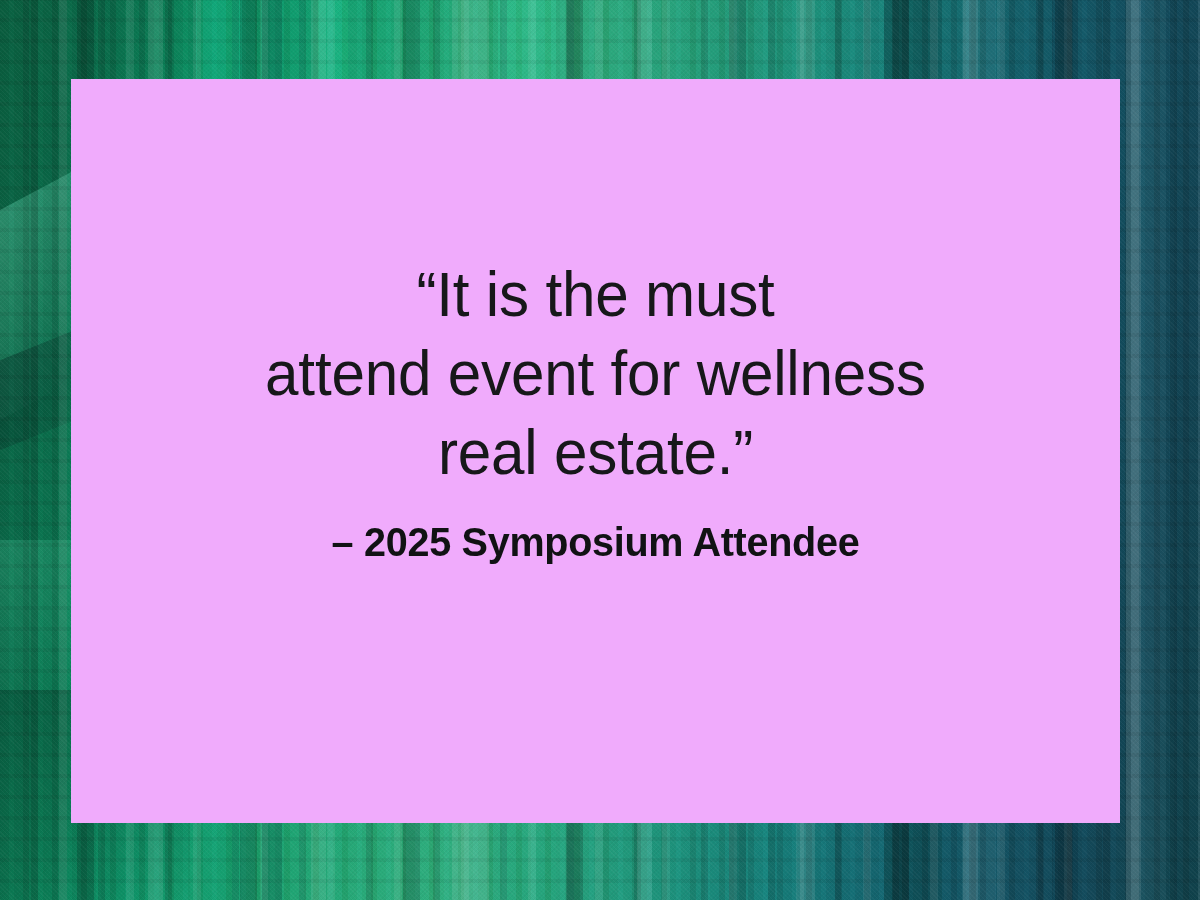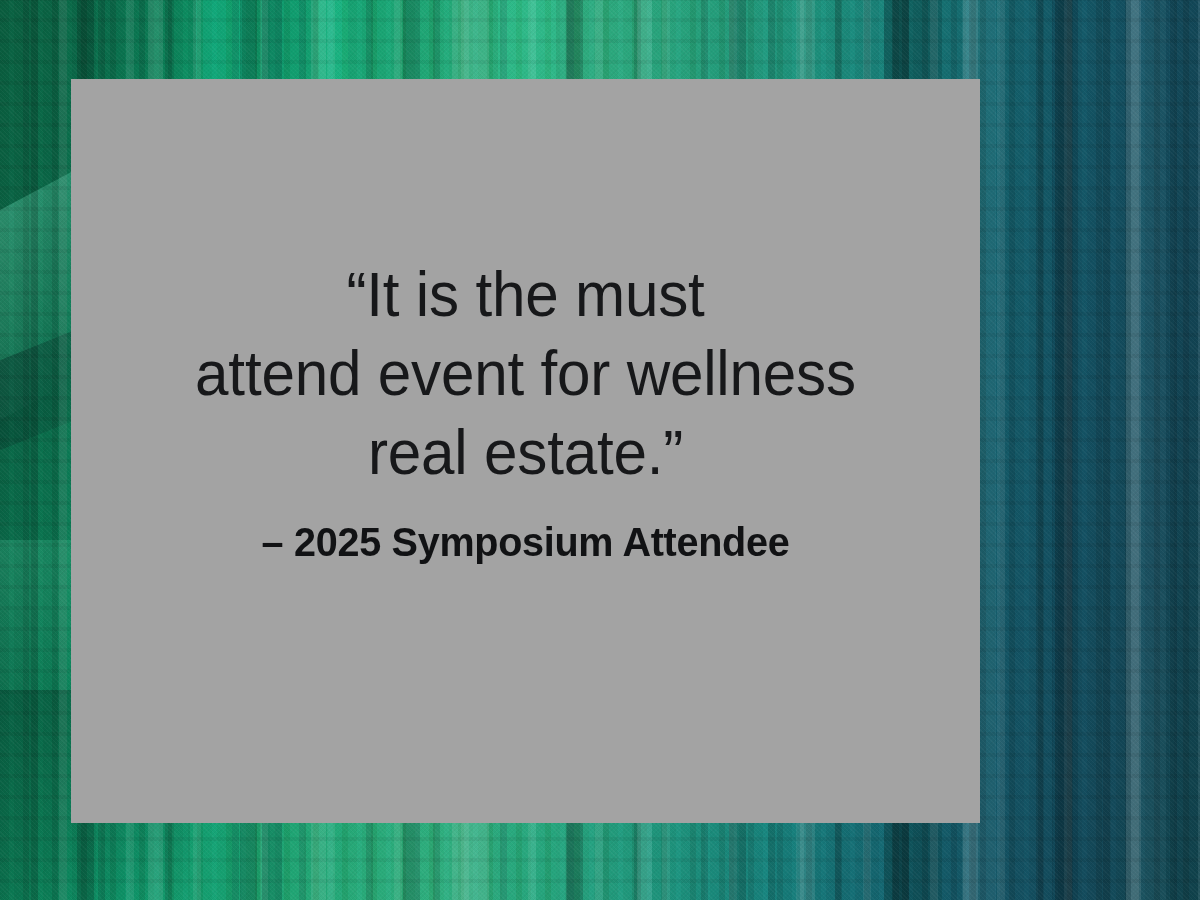--- a/index.html
+++ b/index.html
@@ -194,23 +194,23 @@
     background-image:
       repeating-linear-gradient(45deg, rgba(255,255,255,0.035) 0 1px, rgba(0,0,0,0) 1px 3px),
       repeating-linear-gradient(-45deg, rgba(0,0,0,0.035) 0 1px, rgba(0,0,0,0) 1px 3px);
   }
 
   
   .quote-card {
     position: absolute;
     left: 71px;
     top: 79px;
-    width: 909px;
+    width: 1049px;
     height: 744px;
-    background: #a3a3a3;
+    background: #f0abfc;
     box-sizing: border-box;
     padding: 176px 40px 0 40px;
     text-align: center;
   }
 
   .quote-text {
     margin: 0;
     color: #17181a;
     font-family: "Liberation Sans", sans-serif;
     font-size: 63px;

